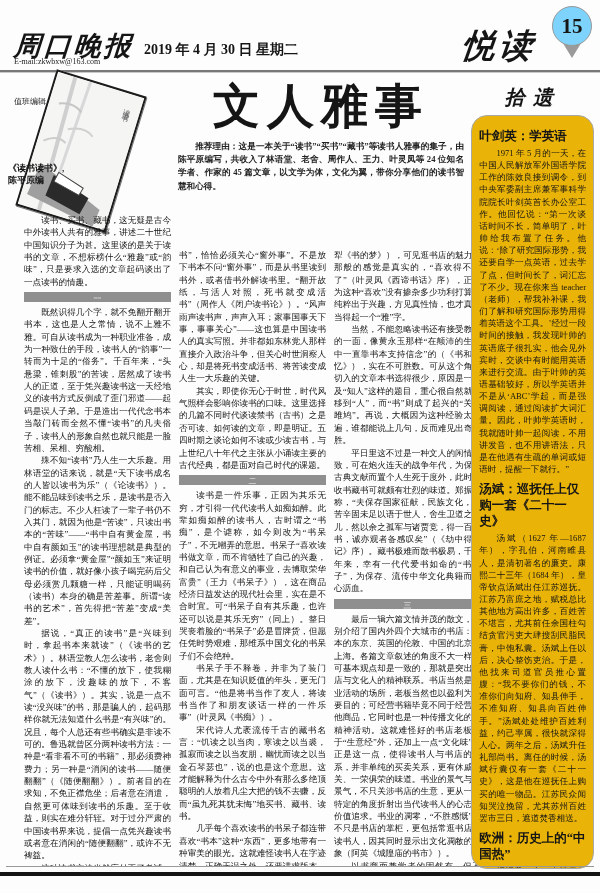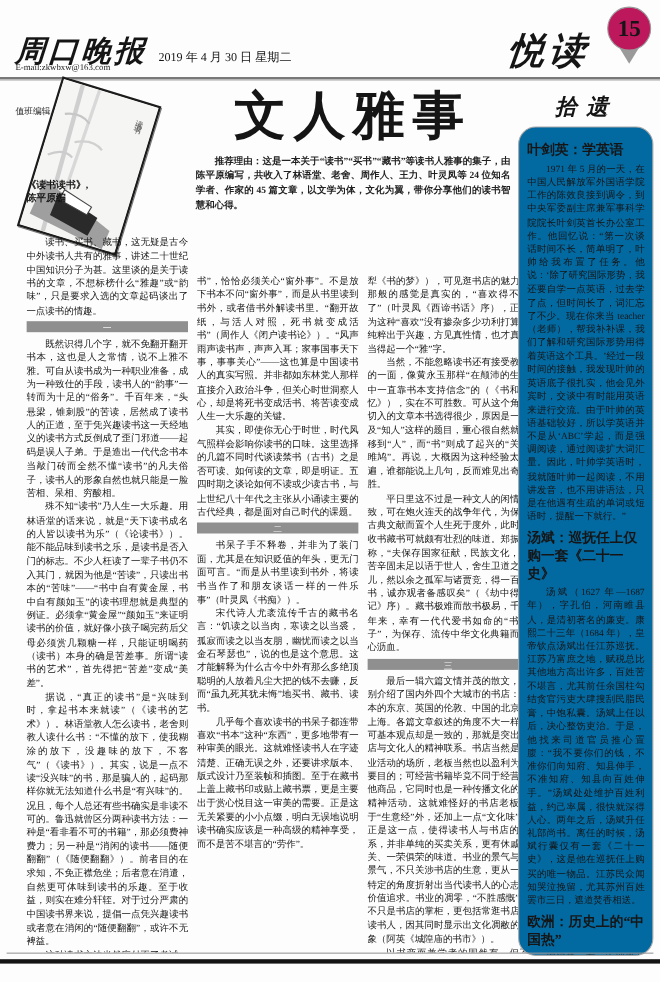--- a/index.html
+++ b/index.html
@@ -3,57 +3,57 @@
 <meta charset="utf-8">
 <style>
   html,body{margin:0;padding:0;background:#e8e8e8;}
   #page{position:relative;width:600px;height:893px;background:#fdfdfd;margin:0 auto;
         font-family:"Liberation Serif","DejaVu Serif",serif;color:#151515;overflow:hidden;}
 
   
   .header{position:relative;height:72px;}
   .mast-row{position:absolute;left:14px;top:28px;display:flex;align-items:flex-end;gap:10px;white-space:nowrap;}
   .masthead{font-size:27px;font-weight:900;font-style:italic;letter-spacing:3px;transform:skewX(-4deg);}
-  .mast-date{font-size:11px;font-weight:normal;padding-bottom:5px;}
+  .mast-date{font-size:14px;font-weight:bold;padding-bottom:5px;}
   .mast-row2{position:absolute;left:14px;top:57px;font-size:8px;display:flex;gap:30px;color:#222;flex-direction:column;}
   .section-name{position:absolute;right:64px;top:24px;font-size:33px;font-weight:900;font-style:italic;letter-spacing:4px;transform:skewX(-6deg);}
   .pin{position:absolute;top:6px;right:8px;width:40px;}
-  .pin-circle{position:relative;z-index:2;width:38px;height:38px;border-radius:50%;background:#be185d;
+  .pin-circle{position:relative;z-index:2;width:38px;height:38px;border-radius:50%;background:#7dd3fc;
               border:1px solid #999;display:flex;align-items:center;justify-content:center;
               font-size:21px;font-weight:bold;}
   .pin-tail{width:0;height:0;border-left:11px solid transparent;border-right:11px solid transparent;
             border-top:18px solid #9a9a9a;margin:-6px auto 0;}
   .header-rule{position:absolute;left:0;right:0;top:70px;height:2px;background:#787878;border-bottom:1px solid #c9c9c9;}
 
   
   .main{position:absolute;top:76px;left:8px;right:6px;bottom:30px;display:flex;gap:7px;}
   .article{width:456px;position:relative;}
   .article-head{position:relative;height:138px;}
 
   .book-cover{position:absolute;left:26px;top:4px;width:90px;height:138px;background:#f4f4f2;
               border:2px solid #1c1c1c;transform:rotate(17deg);overflow:hidden;box-shadow:1px 1px 0 #777;}
   .cover-title{position:absolute;right:8px;top:10px;writing-mode:vertical-rl;font-size:7px;color:#666;letter-spacing:2px;}
-  .book-caption{position:absolute;left:16px;top:86px;width:58px;font-size:9px;font-weight:bold;line-height:12px;}
+  .book-caption{position:absolute;left:0px;top:86px;width:58px;font-size:9px;font-weight:bold;line-height:12px;}
 
   .main-title{position:absolute;left:168px;top:2px;width:290px;text-align:center;
               font-size:47px;font-weight:900;letter-spacing:7px;line-height:56px;}
   .intro{position:absolute;left:170px;top:64px;width:286px;font-size:8.6px;font-weight:bold;
          line-height:13.2px;text-align:justify;text-indent:2em;color:#222;}
 
   .columns{position:absolute;top:138px;left:16px;display:flex;gap:8px;}
   .col{width:147px;height:652px;overflow:hidden;font-size:8.6px;line-height:12.35px;text-align:justify;}
   .col p{margin:0;text-indent:2em;}
   .col p.cont{text-indent:0;margin-top:35px;}
   .sec-div{height:10px;background:#8f8f8f;margin:4px 0;text-align:center;}
   .sec-div span{color:#f2f2f2;font-size:8px;line-height:10px;display:inline-block;}
 
   
   .sidebar{width:126px;position:relative;padding-left:12px;}
   .sidebar-title{text-align:center;font-size:20px;font-weight:900;font-style:italic;letter-spacing:8px;margin:8px 0 4px;}
-  .sidebar-frame{border:1.5px solid #a8a8a8;border-radius:16px;padding:6px 7px 8px;height:738px;overflow:hidden;background:#0369a1;}
+  .sidebar-frame{border:1.5px solid #a8a8a8;border-radius:16px;padding:6px 7px 8px;height:738px;overflow:hidden;background:#eab308;}
   .sb-article-title{font-size:12.5px;font-weight:bold;line-height:16px;margin:6px 0 3px;}
   .sidebar-frame p{margin:0;font-size:8.6px;line-height:12.15px;text-align:justify;text-indent:2em;}
 
   
   .foot-thin{position:absolute;left:6px;right:6px;bottom:26px;height:1px;background:#999;}
   .foot-thick{position:absolute;left:0;right:0;bottom:17px;height:4px;background:#141414;}
 </style>
 </head>
 <body>
 
@@ -106,21 +106,22 @@
           <p>既然识得几个字，就不免翻开翻开书本，这也是人之常情，说不上雅不雅。可自从读书成为一种职业准备，成为一种致仕的手段，读书人的“韵事”一转而为十足的“俗务”。千百年来，“头悬梁，锥刺股”的苦读，居然成了读书人的正道，至于凭兴趣读书这一天经地义的读书方式反倒成了歪门邪道——起码是误人子弟。于是造出一代代念书本当敲门砖而全然不懂“读书”的凡夫俗子，读书人的形象自然也就只能是一脸苦相、呆相、穷酸相。</p>
           <p>殊不知“读书”乃人生一大乐趣。用林语堂的话来说，就是“天下读书成名的人皆以读书为乐”（《论读书》）。能不能品味到读书之乐，是读书是否入门的标志。不少人枉读了一辈子书仍不入其门，就因为他是“苦读”，只读出书本的“苦味”——“书中自有黄金屋，书中自有颜如玉”的读书理想就是典型的例证。必须拿“黄金屋”“颜如玉”来证明读书的价值，就好像小孩子喝完药后父母必须赏几颗糖一样，只能证明喝药（读书）本身的确是苦差事。所谓“读书的艺术”，首先得把“苦差”变成“美差”。</p>
           <p>据说，“真正的读书”是“兴味到时，拿起书本来就读”（《读书的艺术》）。林语堂教人怎么读书，老舍则教人读什么书：“不懂的放下，使我糊涂的放下，没趣味的放下，不客气”（《读书》）。其实，说是一点不读“没兴味”的书，那是骗人的，起码那样你就无法知道什么书是“有兴味”的。况且，每个人总还有些书确实是非读不可的。鲁迅就曾区分两种读书方法：一种是“看非看不可的书籍”，那必须费神费力；另一种是“消闲的读书——随便翻翻”（《随便翻翻》）。前者目的在求知，不免正襟危坐；后者意在消遣，自然更可体味到读书的乐趣。至于收益，则实在难分轩轾。对于过分严肃的中国读书界来说，提倡一点凭兴趣读书或者意在消闲的“随便翻翻”，或许不无裨益。</p>
           <p>这种读书方法当然应付不了考试，可读书难道就为了应付那无穷无尽的考试？善读书者与善考试者很难画等号。如果说中小学教育借助考试为动力与指挥棒还略有点道理的话，那么大学教育则应根本拒绝这种读书的指挥棒。林语堂除主张“找到思想相近之作家，找到文学上之情人”作为读书的门径外（《论读书》），还对现代中国流行的以考试为轴心的大学教育制度表示极大的愤慨，以为理想的大学教育应是“熏陶”。“与君一夕话，胜读十年书”与“头悬梁，锥刺股”，的确是两种截然不同的读书境界。前者虽也讲“求知”，却仍不忘兴致，这才是“读书”之精髓。</p>
 
         </div>
         <div class="col">
           <p class="cont">书”，恰恰必须关心“窗外事”。不是放下书本不问“窗外事”，而是从书里读到书外，或者借书外解读书里。“翻开故纸，与活人对照，死书就变成活书”（周作人《闭户读书论》）。“风声雨声读书声，声声入耳；家事国事天下事，事事关心”——这也算是中国读书人的真实写照。并非都如东林党人那样直接介入政治斗争，但关心时世洞察人心，却是将死书变成活书、将苦读变成人生一大乐趣的关键。</p>
           <p>其实，即使你无心于时世，时代风气照样会影响你读书的口味。这里选择的几篇不同时代谈读禁书（古书）之是否可读、如何读的文章，即是明证。五四时期之谈论如何不读或少读古书，与上世纪八十年代之主张从小诵读主要的古代经典，都是面对自己时代的课题。</p>
           <div class="sec-div"><span>二</span></div>
-          <p>书呆子手不释卷，并非为了装门面，尤其是在知识贬值的年头，更无门面可言。“而是从书里读到书外，将读书当作了和朋友谈话一样的一件乐事”（叶灵凤《书痴》）。</p>
+          <p>读书是一件乐事，正因为其乐无穷，才引得一代代读书人如痴如醉。此辈如痴如醉的读书人，古时谓之“书痴”，是个谑称，如今则改为“书呆子”，不无嘲弄的意思。书呆子“喜欢读书做文章，而不肯牺牲了自己的兴趣，和自己认为有意义的事业，去博取荣华富贵”（王力《书呆子》），这在商品经济日益发达的现代社会里，实在是不合时宜。可“书呆子自有其乐趣，也许还可以说是其乐无穷”（同上）。整日哭丧着脸的“书呆子”必是冒牌货，但愿任凭时势艰难，那维系中国文化的书呆子们不会绝种。</p>
+          <p>书呆子手不释卷，并非为了装门面，尤其是在知识贬值的年头，更无门面可言。“他是将书当作了友人，将读书当作了和朋友谈话一样的一件乐事”（叶灵凤《书痴》）。</p>
           <p>宋代诗人尤袤流传千古的藏书名言：“饥读之以当肉，寒读之以当裘，孤寂而读之以当友朋，幽忧而读之以当金石琴瑟也”，说的也是这个意思。这才能解释为什么古今中外有那么多绝顶聪明的人放着凡尘大把的钱不去赚，反而“虽九死其犹未悔”地买书、藏书、读书。</p>
           <p>几乎每个喜欢读书的书呆子都连带喜欢“书本”这种“东西”，更多地带有一种审美的眼光。这就难怪读书人在字迹清楚、正确无误之外，还要讲求版本、版式设计乃至装帧和插图。至于在藏书上盖上藏书印或贴上藏书票，更是主要出于赏心悦目这一审美的需要。正是这无关紧要的小小点缀，明白无误地说明读书确实应该是一种高级的精神享受，而不是苦不堪言的“劳作”。</p>
 
         </div>
         <div class="col">
           <p class="cont">犁《书的梦》），可见逛书店的魅力。那般的感觉是真实的，“喜欢得不得了”（叶灵凤《西谛书话》序），正因为这种“喜欢”没有掺杂多少功利打算，纯粹出于兴趣，方见真性情，也才真正当得起一个“雅”字。</p>
           <p>当然，不能忽略读书还有接受教益的一面，像黄永玉那样“在颠沛的生活中一直靠书本支持信念”的（《书和回忆》），实在不可胜数。可从这个角度切入的文章本书选得很少，原因是一涉及“知人”这样的题目，重心很自然就转移到“人”，而“书”则成了起兴的“关关雎鸠”。再说，大概因为这种经验太普遍，谁都能说上几句，反而难见出奇制胜。</p>
           <p>平日里这不过是一种文人的闲情逸致，可在炮火连天的战争年代，为保存古典文献而置个人生死于度外，此时的收书藏书可就颇有壮烈的味道。郑振铎称，“夫保存国家征献，民族文化，其苦辛固未足以语于世人，舍生卫道之勇儿，然以余之孤军与诸贾竞，得一百种书，诚亦观者备感叹矣”（《劫中得书记》序）。藏书极难而散书极易，千百年来，幸有一代代爱书如命的“书呆子”，为保存、流传中华文化典籍而呕心沥血。</p>
           <div class="sec-div"><span>三</span></div>
           <p>最后一辑六篇文情并茂的散文，分别介绍了国内外四个大城市的书店：日本的东京、英国的伦敦、中国的北京和上海。各篇文章叙述的角度不大一样，可基本观点却是一致的，那就是突出书店与文化人的精神联系。书店当然是商业活动的场所，老板当然也以盈利为主要目的；可经营书籍毕竟不同于经营其他商品，它同时也是一种传播文化的准精神活动。这就难怪好的书店老板，于“生意经”外，还加上一点“文化味”。正是这一点，使得读书人与书店的关系，并非单纯的买卖关系，更有休戚相关、一荣俱荣的味道。书业的景气与不景气，不只关涉书店的生意，更从一个特定的角度折射出当代读书人的心志与价值追求。书业的凋零，“不胜感慨”的不只是书店的掌柜，更包括常逛书店的读书人，因其同时显示出文化凋敝的迹象（阿英《城隍庙的书市》）。</p>

